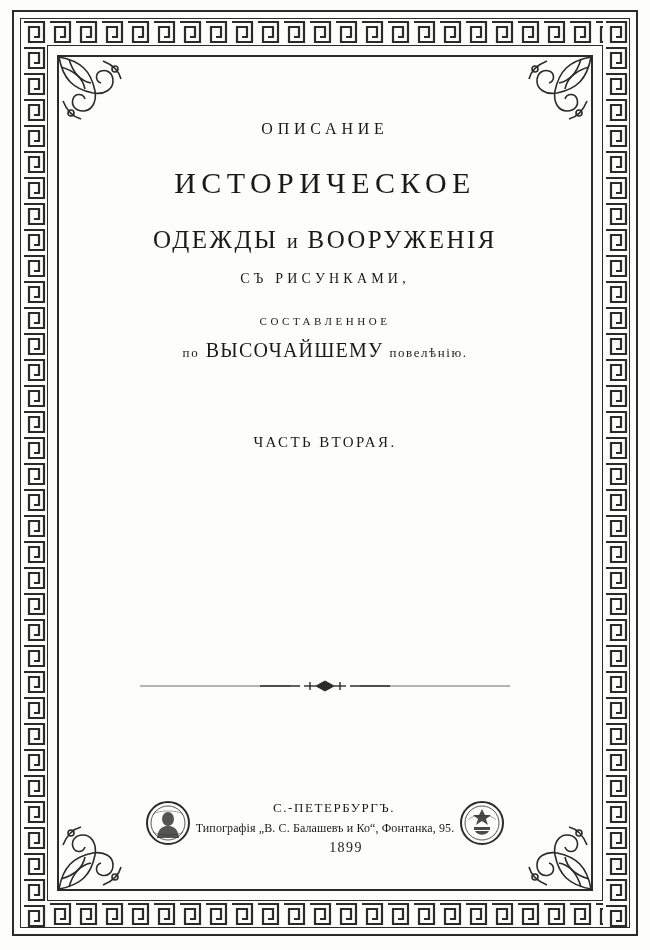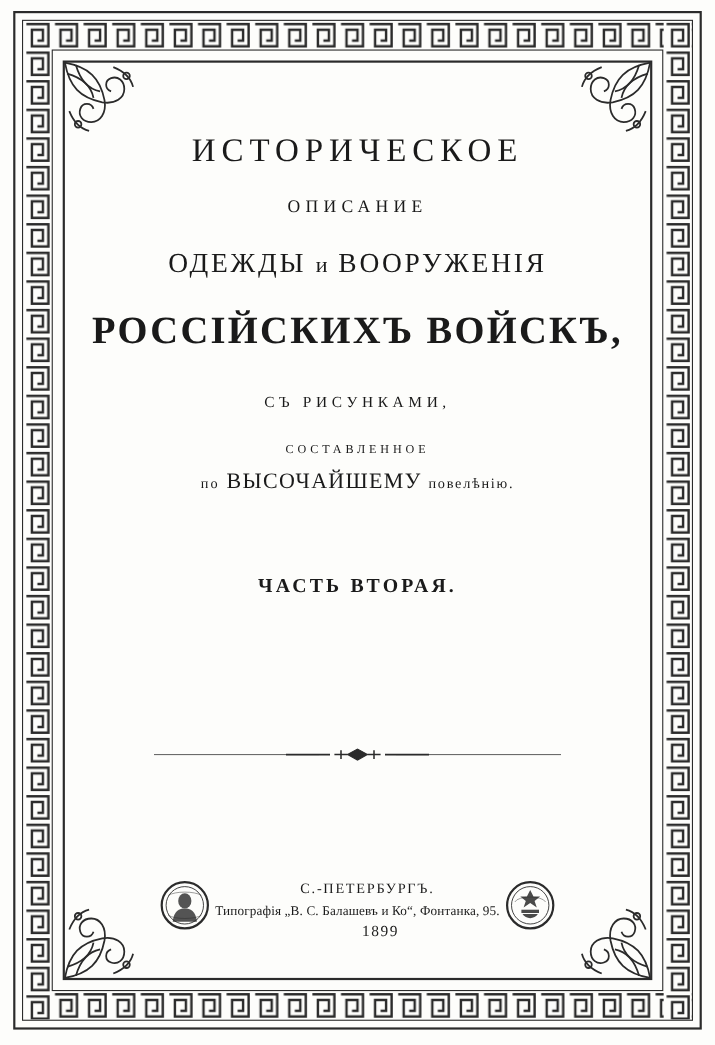--- a/index.html
+++ b/index.html
@@ -106,21 +106,21 @@
     font-weight: 400;
   }
   .t-opisanie {
     font-size: 16px;
     letter-spacing: 0.30em;
     margin-bottom: 28px;
   }
   .t-odezhdy {
     font-size: 25px;
     letter-spacing: 0.10em;
-    margin-bottom: 27px;
+    margin-bottom: 17px;
   }
   .t-odezhdy .small-i {
     font-size: 20px;
     letter-spacing: 0.05em;
     text-transform: lowercase;
   }
   .t-rossiysk {
     font-size: 35px;
     font-weight: bold;
     letter-spacing: 0.06em;
@@ -145,22 +145,22 @@
     font-size: 13px;
     letter-spacing: 0.14em;
     text-transform: lowercase;
   }
   .t-povel .sm2 {
     font-size: 13px;
     letter-spacing: 0.12em;
     text-transform: lowercase;
   }
   .t-chast {
-    font-size: 18px;
-    font-weight: bold;
+    font-size: 15px;
+    font-weight: normal;
     letter-spacing: 0.16em;
   }
 
   
   .divider {
     position: absolute;
     left: 140px;
     right: 140px;
     top: 680px;
     height: 12px;
@@ -301,31 +301,30 @@
         <path d="M46 6 C 56 10, 62 16, 64 24"></path>
         <path d="M6 46 C 10 56, 16 62, 24 64"></path>
         <circle cx="58" cy="14" r="3"></circle>
         <circle cx="14" cy="58" r="3"></circle>
       </g>
     </svg>
   </div>
 
   <div class="content">
 
+    <div class="line t-opisanie">описание</div>
+
     <div class="line t-istor">Историческое</div>
-
-    <div class="line t-opisanie">описание</div>
 
     <div class="line t-odezhdy">
       <span>ОДЕЖДЫ</span>
       <span class="small-i">и</span>
       <span>ВООРУЖЕНІЯ</span>
     </div>
 
-    <div class="line t-rossiysk">РОССІЙСКИХЪ ВОЙСКЪ,</div>
 
     <div class="line t-risunki">съ рисунками,</div>
 
     <div class="line t-sostav">составленное</div>
 
     <div class="line t-povel">
       <span class="sm">по</span>
       <span>ВЫСОЧАЙШЕМУ</span>
       <span class="sm2">повелѣнію.</span>
     </div>

